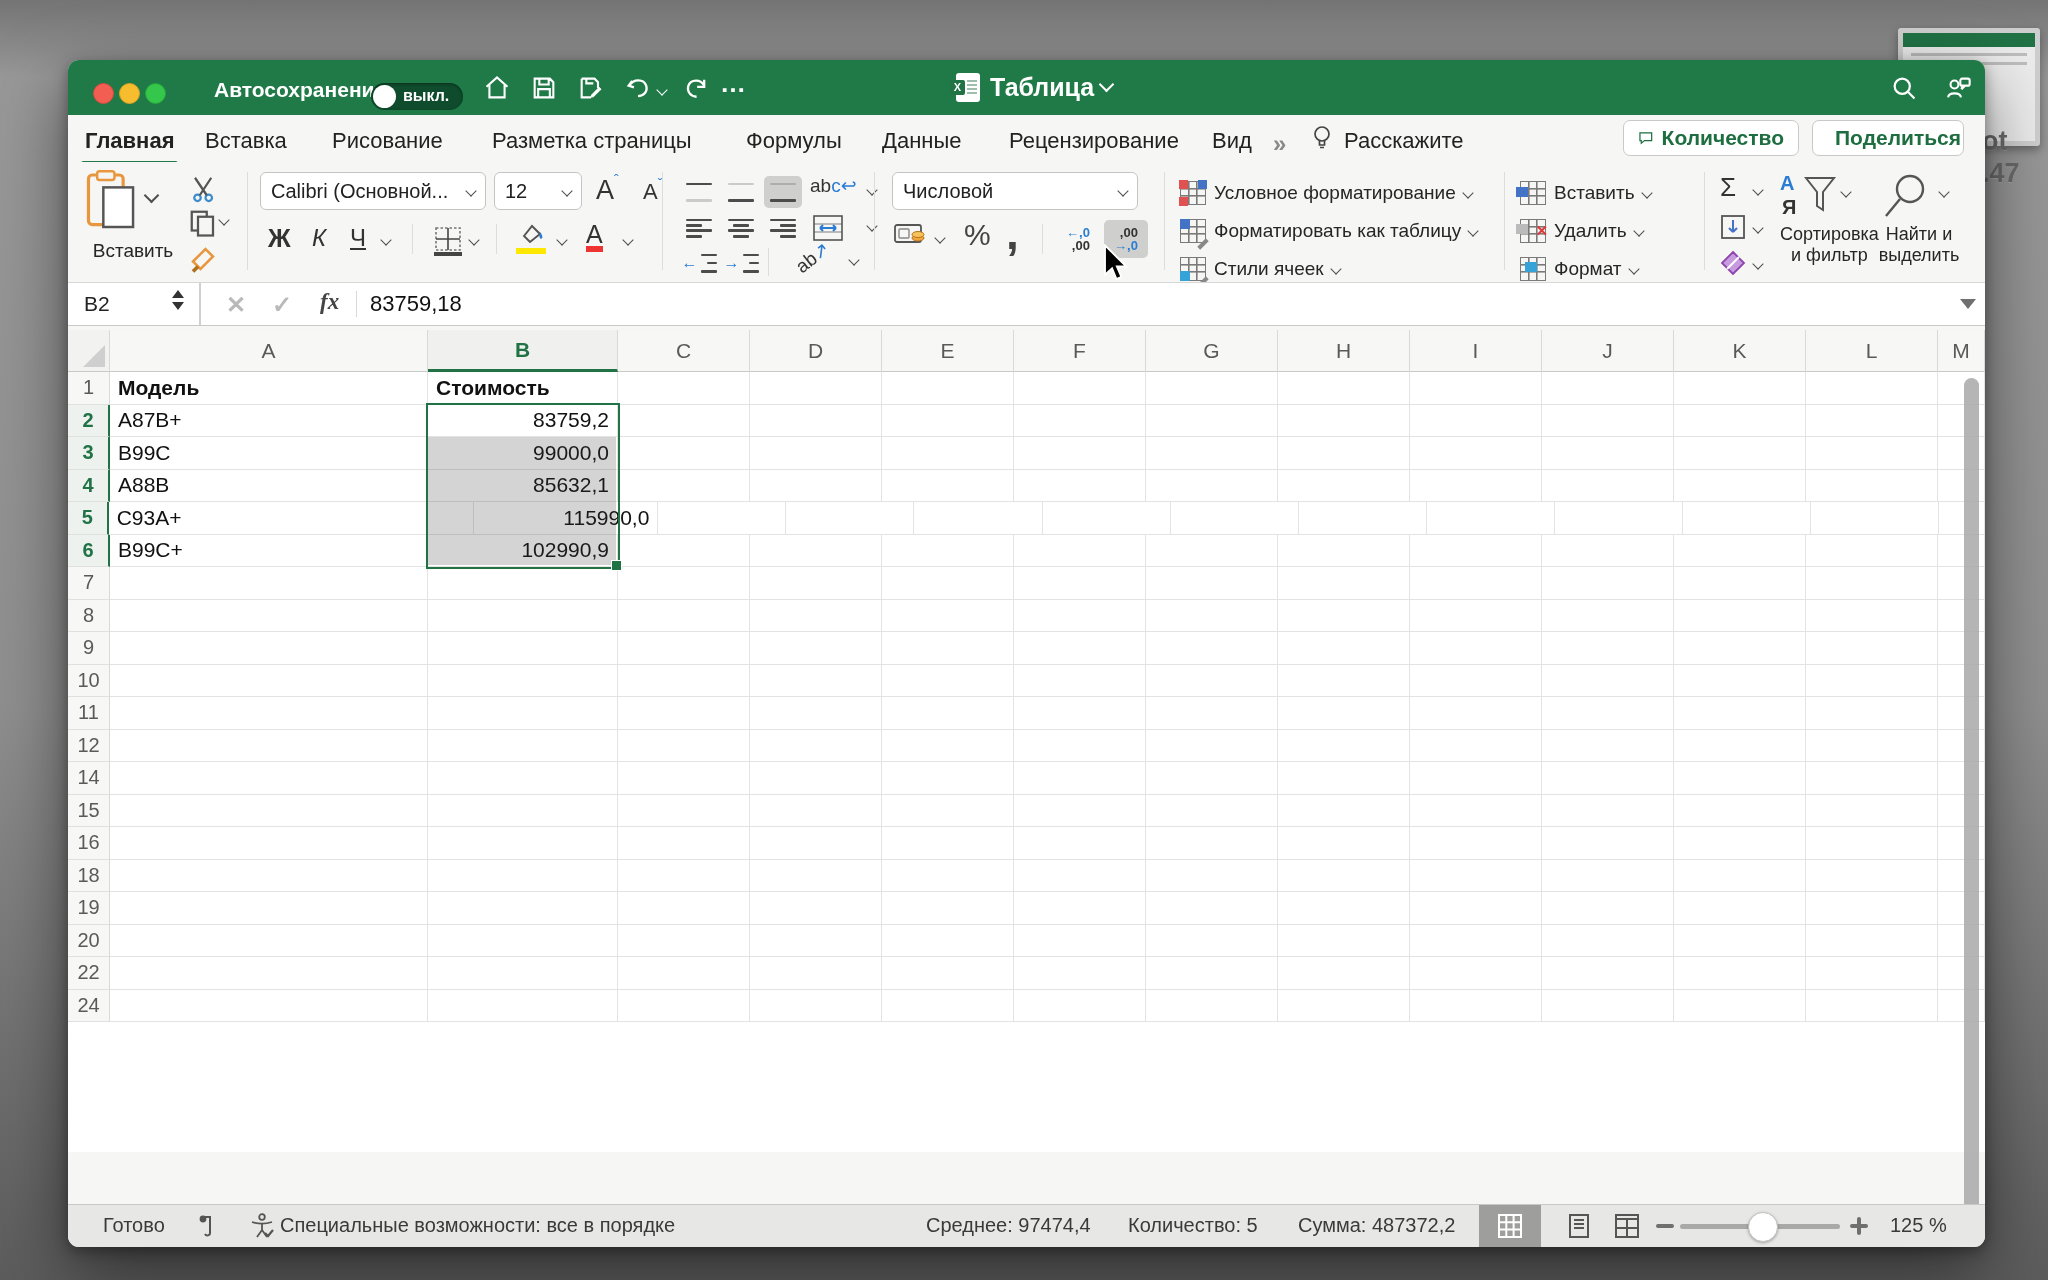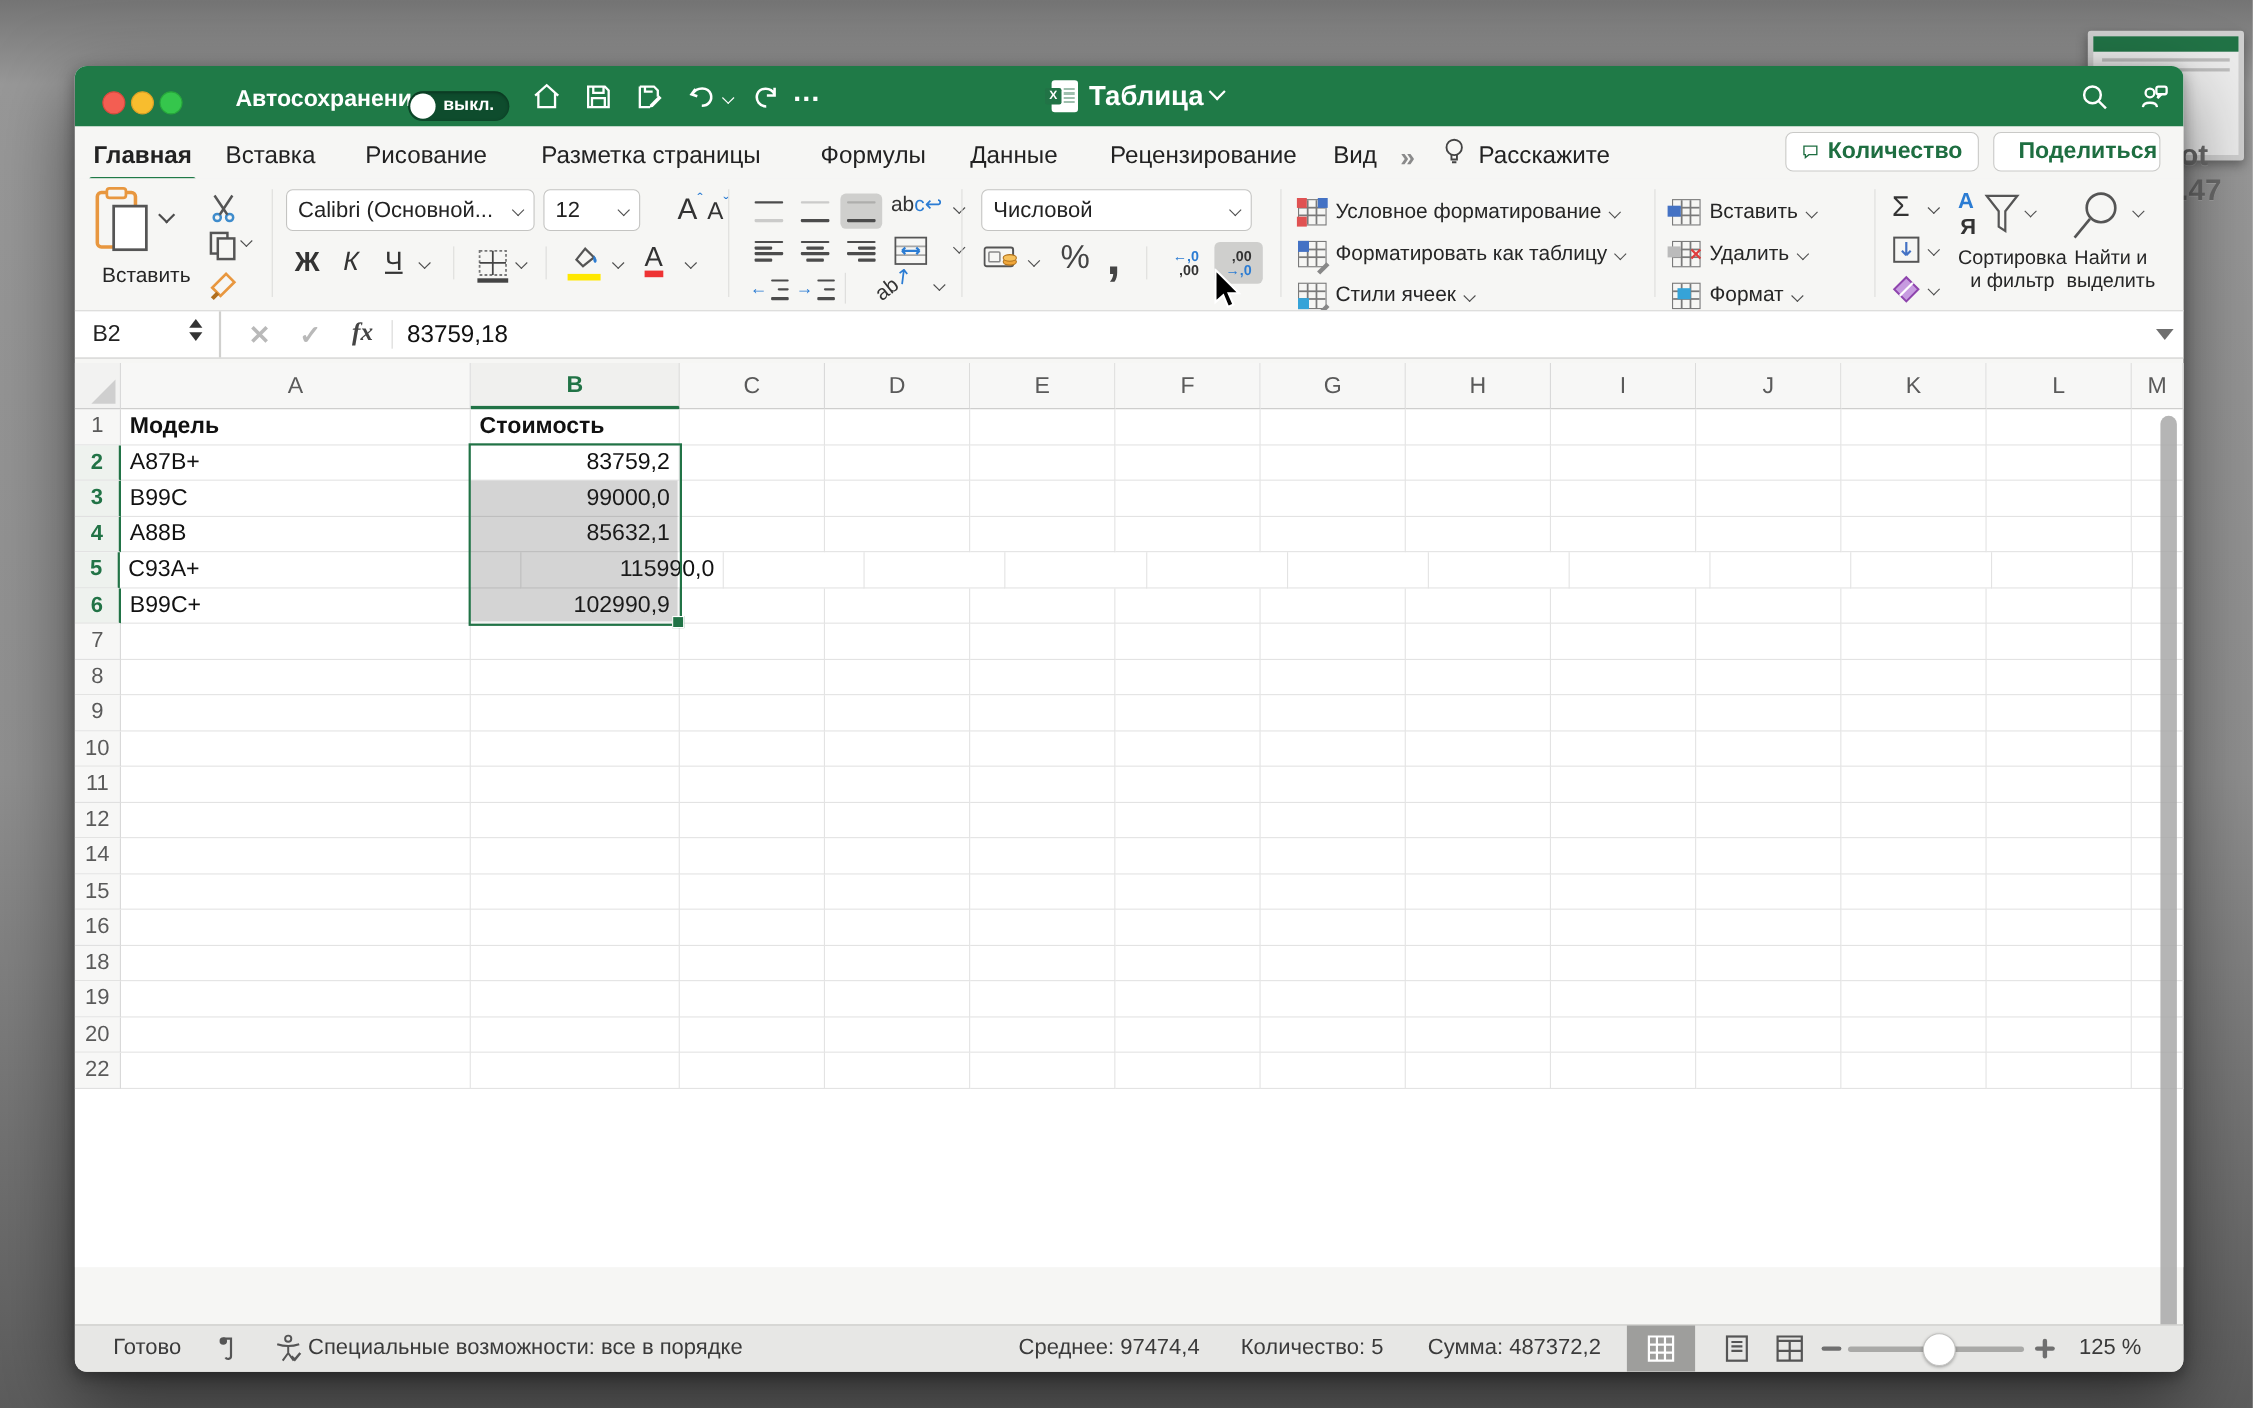--- a/index.html
+++ b/index.html
@@ -260,21 +260,21 @@
     <div class="abs rdiv" style="left:179px"></div>
 
     <div class="abs combo" style="left:192px;top:10px;width:226px">
       <span>Calibri (Основной...</span>
         <span class="chev small"></span>
     </div>
     <div class="abs combo" style="left:426px;top:10px;width:88px">
       <span>12</span>
         <span class="chev small"></span>
     </div>
-    <div class="abs" style="left:548px;top:10px;font-size:27px;color:#333"><span>А</span><span style="font-size:14px;color:#2b7cd3;vertical-align:14px">ˆ</span></div>
+    <div class="abs" style="left:528px;top:10px;font-size:27px;color:#333"><span>А</span><span style="font-size:14px;color:#2b7cd3;vertical-align:14px">ˆ</span></div>
     <div class="abs" style="left:575px;top:14px;font-size:22px;color:#333"><span>А</span><span style="font-size:14px;color:#2b7cd3;vertical-align:10px">ˇ</span></div>
     <div class="abs" style="left:200px;top:62px;font-size:25px;font-weight:bold;color:#333">Ж</div>
     <div class="abs" style="left:244px;top:62px;font-size:24px;font-style:italic;color:#333">К</div>
     <div class="abs" style="left:282px;top:62px;font-size:24px;color:#333;text-decoration:underline">Ч</div>
     <div class="abs" style="left:314px;top:72px"><span class="chev small"></span></div>
     <div class="abs" style="left:344px;top:62px;width:1px;height:30px;background:#dddddb"></div>
     <div class="abs" style="left:366px;top:64px">
       <svg width="28" height="26" viewBox="0 0 28 26" fill="none" stroke="#777" stroke-width="1.6" stroke-dasharray="2.5 2">
           <rect x="2" y="2" width="24" height="22"></rect>
           <path d="M14 2 V24 M2 13 H26" stroke-dasharray="none" stroke="#444"></path>
@@ -820,20 +820,36 @@
           <div class="cell" style="width: 132px;"></div>
           <div class="cell" style="width: 132px;"></div>
           <div class="cell" style="width: 132px;"></div>
           <div class="cell" style="width: 132px;"></div>
           <div class="cell" style="width: 132px;"></div>
           <div class="cell" style="width: 132px;"></div>
           <div class="cell" style="width: 132px;"></div>
           <div class="cell" style="width: 132px;"></div>
           <div class="cell" style="width: 47px;"></div>
         </div>
+        <div class="grid-row">
+          <div class="rownum">24</div>
+          <div class="cell" style="width: 318px;"></div>
+          <div class="cell" style="width: 190px;"></div>
+          <div class="cell" style="width: 132px;"></div>
+          <div class="cell" style="width: 132px;"></div>
+          <div class="cell" style="width: 132px;"></div>
+          <div class="cell" style="width: 132px;"></div>
+          <div class="cell" style="width: 132px;"></div>
+          <div class="cell" style="width: 132px;"></div>
+          <div class="cell" style="width: 132px;"></div>
+          <div class="cell" style="width: 132px;"></div>
+          <div class="cell" style="width: 132px;"></div>
+          <div class="cell" style="width: 132px;"></div>
+          <div class="cell" style="width: 47px;"></div>
+        </div>
       </div>
     <div class="abs sel-fill" id="selfill" style="left: 360px; top: 107px; width: 188px; height: 128px;"></div>
     <div class="abs sel-border" id="selborder" style="left: 358px; top: 72.5px; width: 190px; height: 162.5px;"></div>
     <div class="abs sel-handle" id="selhandle" style="left: 543px; top: 230px;"></div>
     <div class="abs vscroll"></div>
   </div>
 
 
   <div class="abs statusbar">
     <div class="abs st" style="left:35px">Готово</div>

